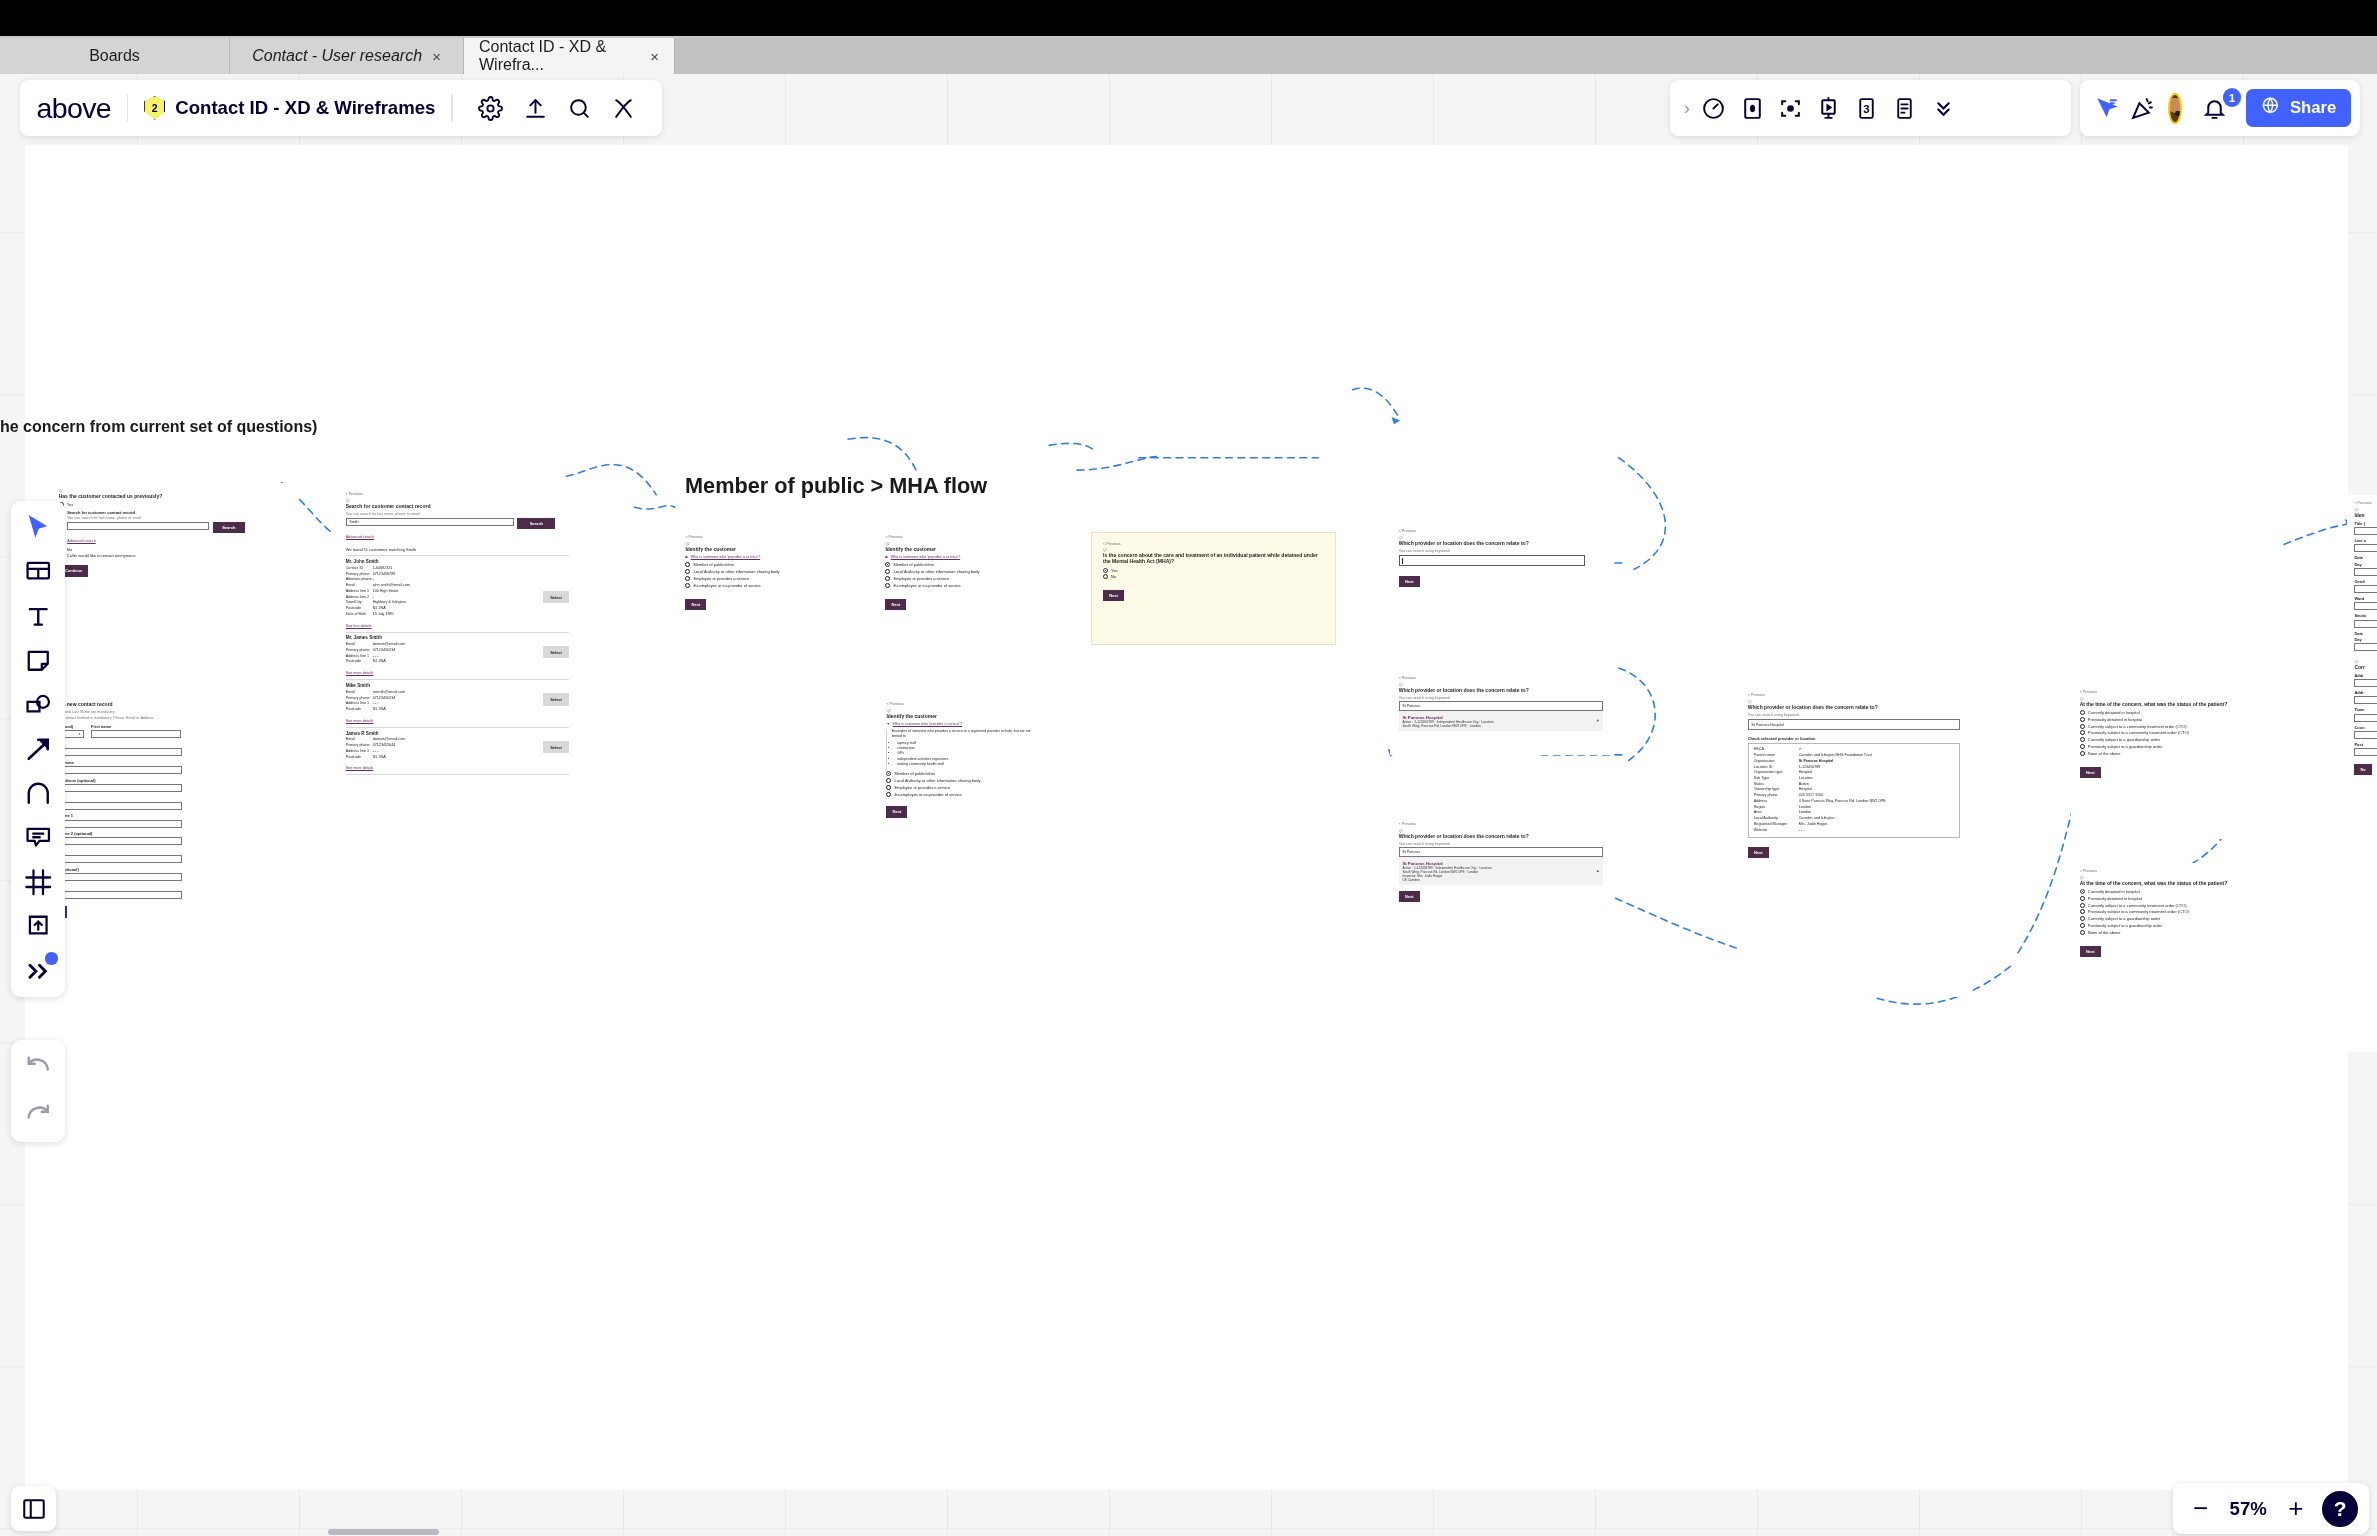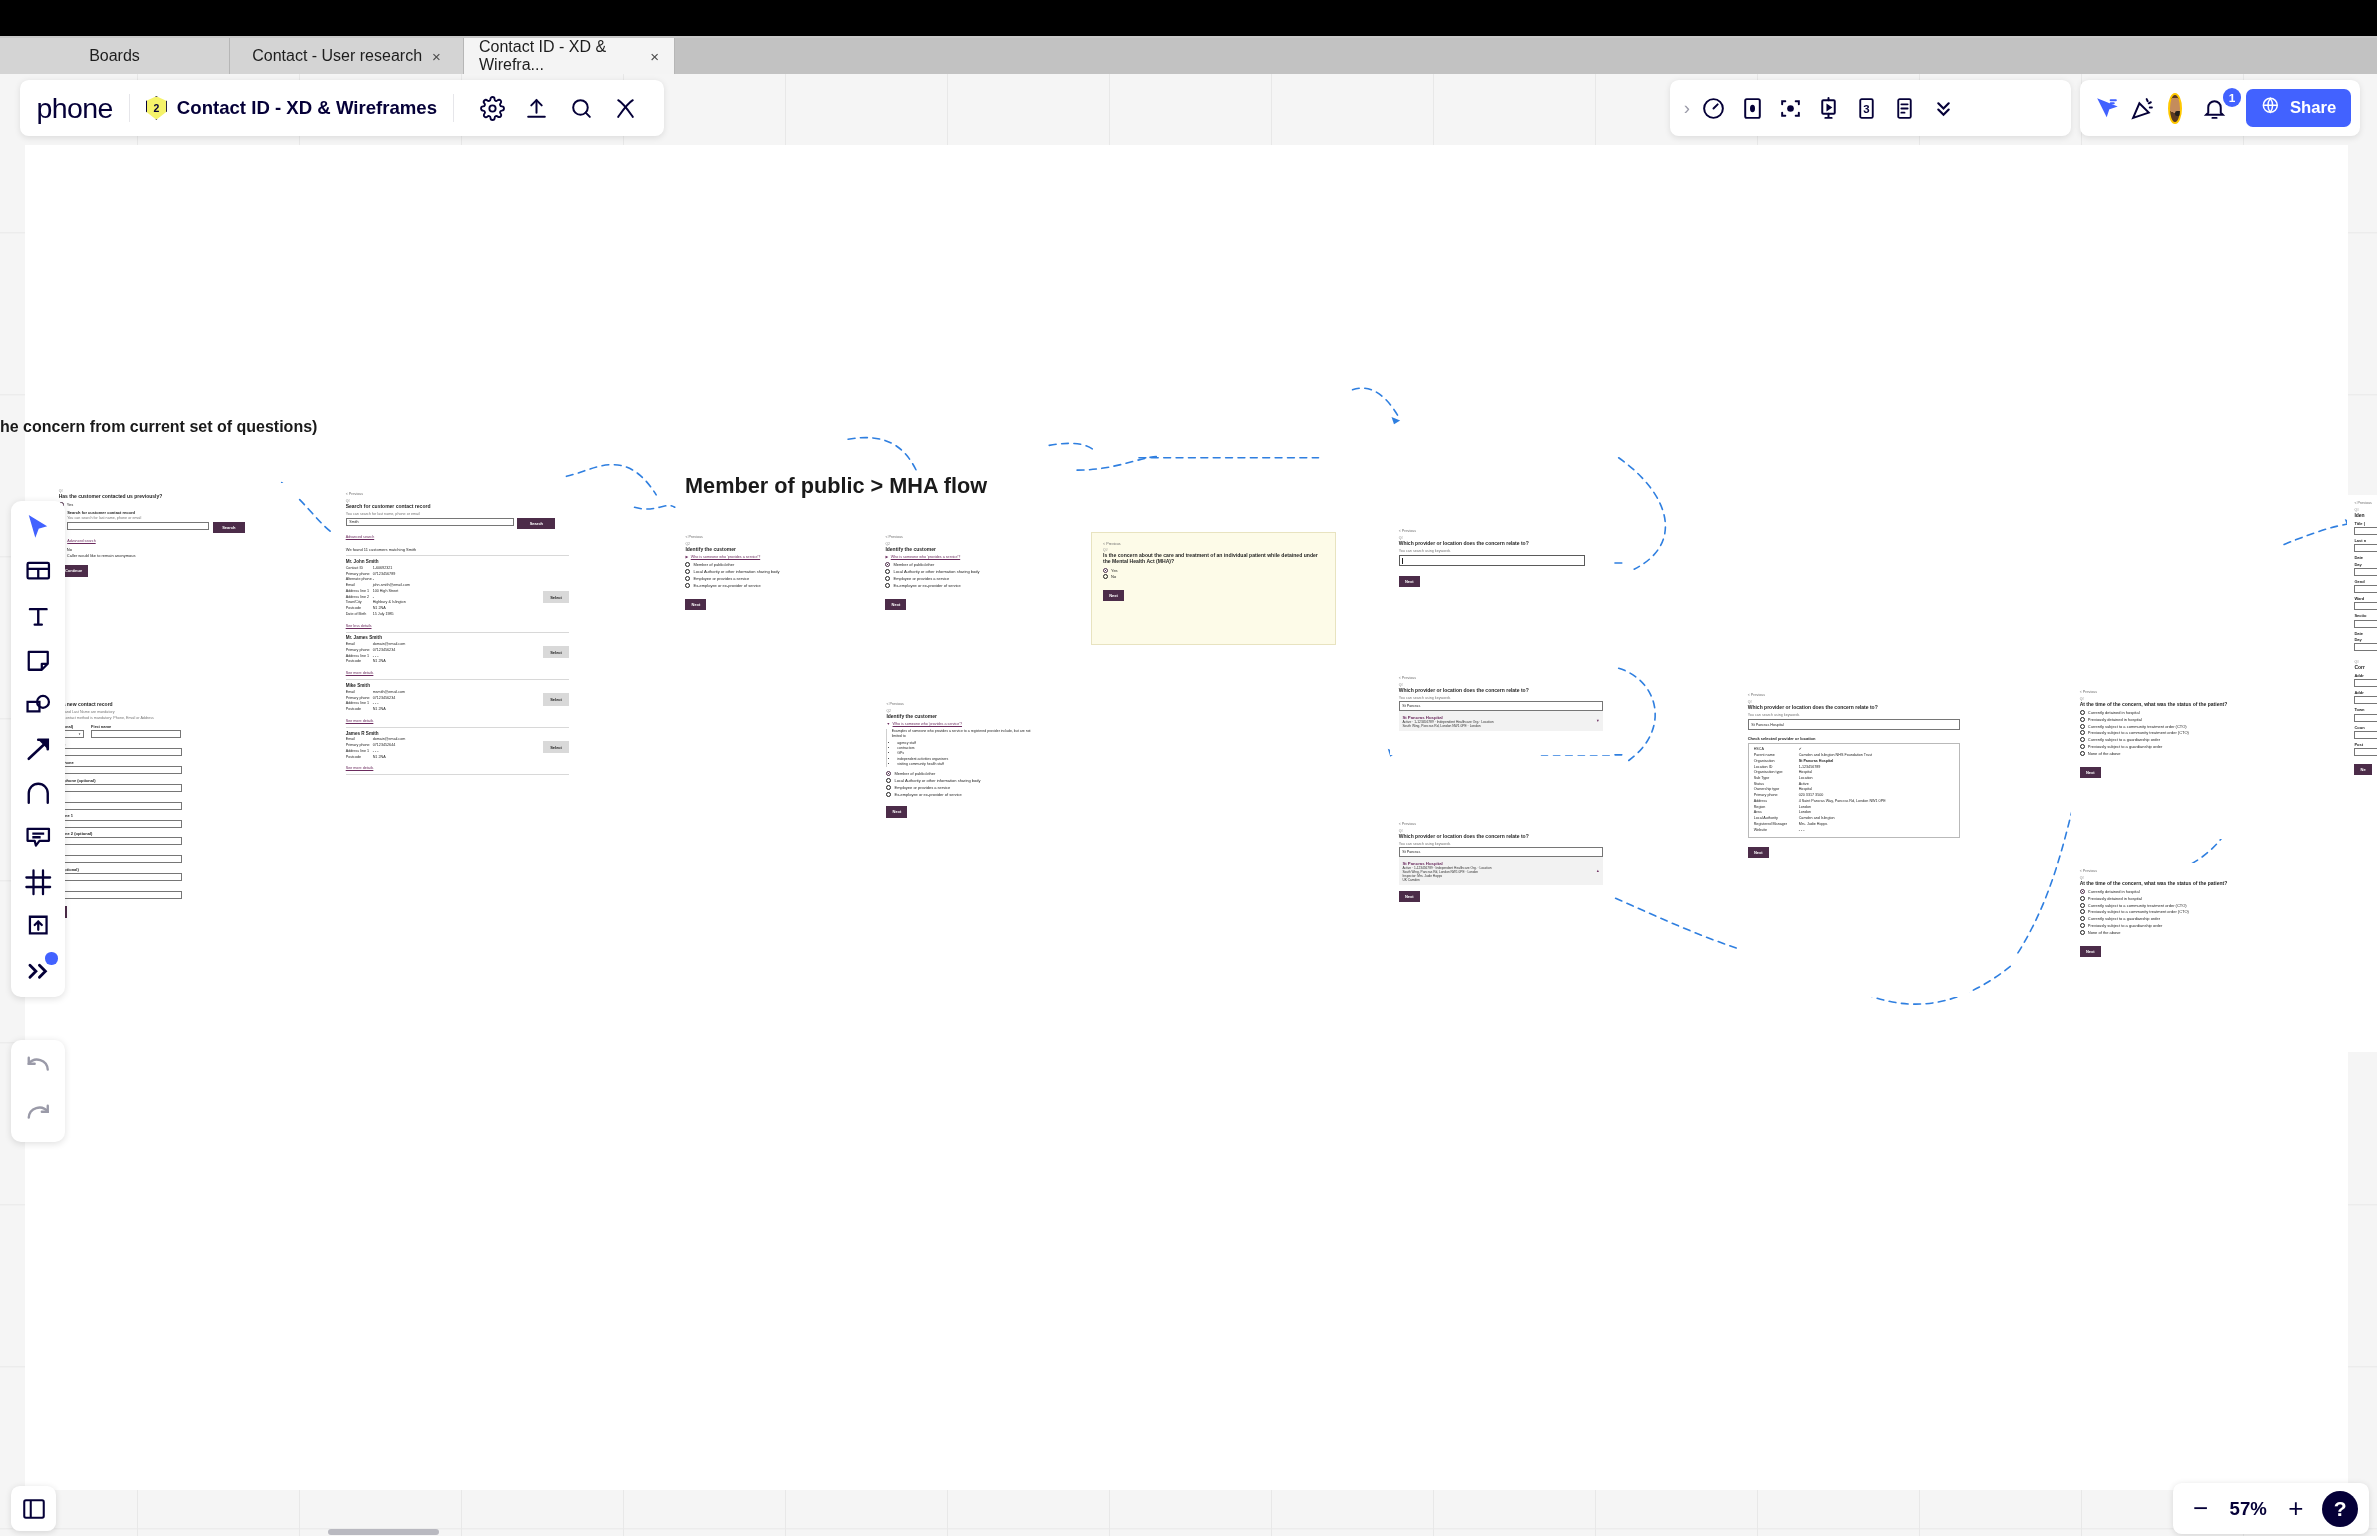--- a/index.html
+++ b/index.html
@@ -19,21 +19,21 @@
     position: absolute; left: 0; top: 36px; width: 2377px; height: 38px;
     background: #c8c8c8; display: flex; align-items: flex-end;
   }
   .tab {
     height: 36px; display: flex; align-items: center; justify-content: center;
     gap: 10px; font-size: 16px; color: #1d1d1d;
     background: #d4d4d4; border-right: 0.6px solid #b6b6b6;
     padding: 0 15px; position: relative;
   }
   .tab.first { width: 230px; justify-content: center; }
-  .tab.mid   { width: 234px; }
+  .tab.mid   { width: 234px; font-style: italic; }
   .tab.active { background: #f4f4f4; width: 211px; justify-content: flex-end; }
   .tab-close { font-size: 15px; color: #4a4a4a; }
   .tab-rest { flex: 1; background: #c2c2c2; height: 36px; }
 
   
   #canvas {
     position: absolute; left: 0; top: 74px; width: 2377px; height: 1462px;
     background: #f5f5f5;
     background-image:
       linear-gradient(to right, #e8e8e8 0.6px, transparent 0.6px),
@@ -790,21 +790,21 @@
     <div class="lbl" style="margin-top:3.1px;">Coun</div>
     <div class="input" style="width:43px;"></div>
     <div class="lbl" style="margin-top:3.1px;">Post</div>
     <div class="input" style="width:43px;"></div>
     <div class="btn-pri" style="margin-top:7.4px;">Ne</div>
   </div>
 
 </div>
 
 <div id="topbar-left">
-  <div id="miro-logo">phone</div>
+  <div id="miro-logo">above</div>
   <div class="vsep"></div>
   <div class="shield">2</div>
   <div id="board-title">Contact ID - XD &amp; Wireframes</div>
   <div class="vsep"></div>
   <div class="tb-icon">
     <svg viewBox="0 0 24 24" fill="none" stroke="currentColor" stroke-width="1.8">
         <circle cx="12" cy="12" r="3"></circle>
         <path d="M19.4 15a1.65 1.65 0 0 0 .33 1.82l.06.06a2 2 0 1 1-2.83 2.83l-.06-.06a1.65 1.65 0 0 0-1.82-.33 1.65 1.65 0 0 0-1 1.51V21a2 2 0 1 1-4 0v-.09A1.65 1.65 0 0 0 9 19.4a1.65 1.65 0 0 0-1.82.33l-.06.06a2 2 0 1 1-2.83-2.83l.06-.06A1.65 1.65 0 0 0 4.6 15a1.65 1.65 0 0 0-1.51-1H3a2 2 0 1 1 0-4h.09A1.65 1.65 0 0 0 4.6 9a1.65 1.65 0 0 0-.33-1.82l-.06-.06a2 2 0 1 1 2.83-2.83l.06.06A1.65 1.65 0 0 0 9 4.6a1.65 1.65 0 0 0 1-1.51V3a2 2 0 1 1 4 0v.09a1.65 1.65 0 0 0 1 1.51 1.65 1.65 0 0 0 1.82-.33l.06-.06a2 2 0 1 1 2.83 2.83l-.06.06A1.65 1.65 0 0 0 19.4 9V9a1.65 1.65 0 0 0 1.51 1H21a2 2 0 1 1 0 4h-.09a1.65 1.65 0 0 0-1.51 1z"></path>
       </svg>
   </div>

